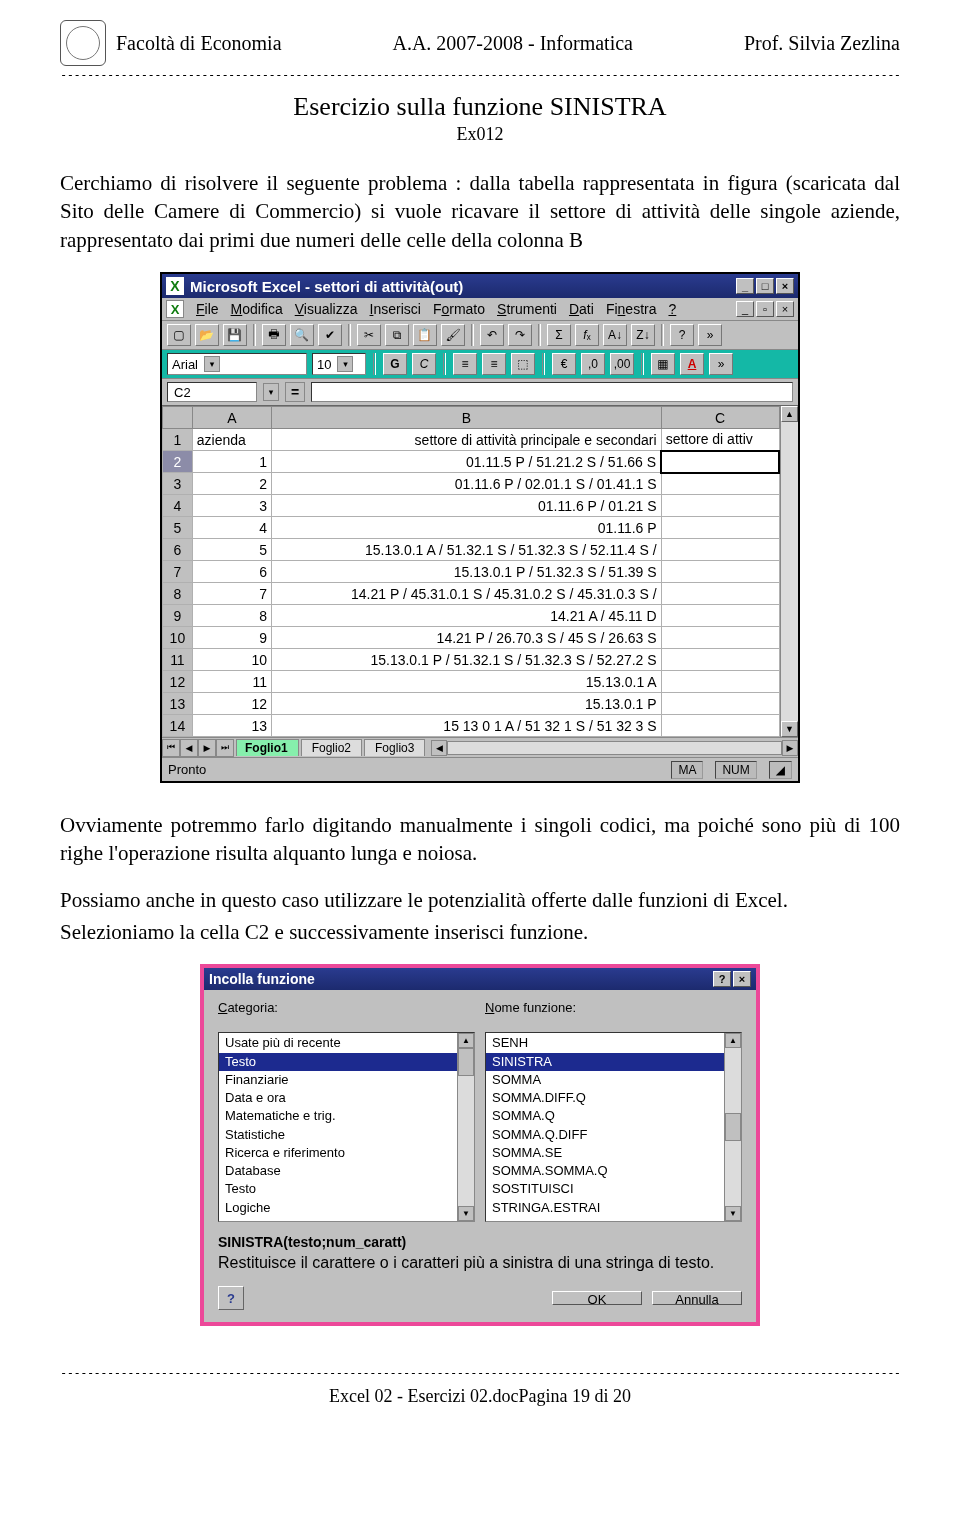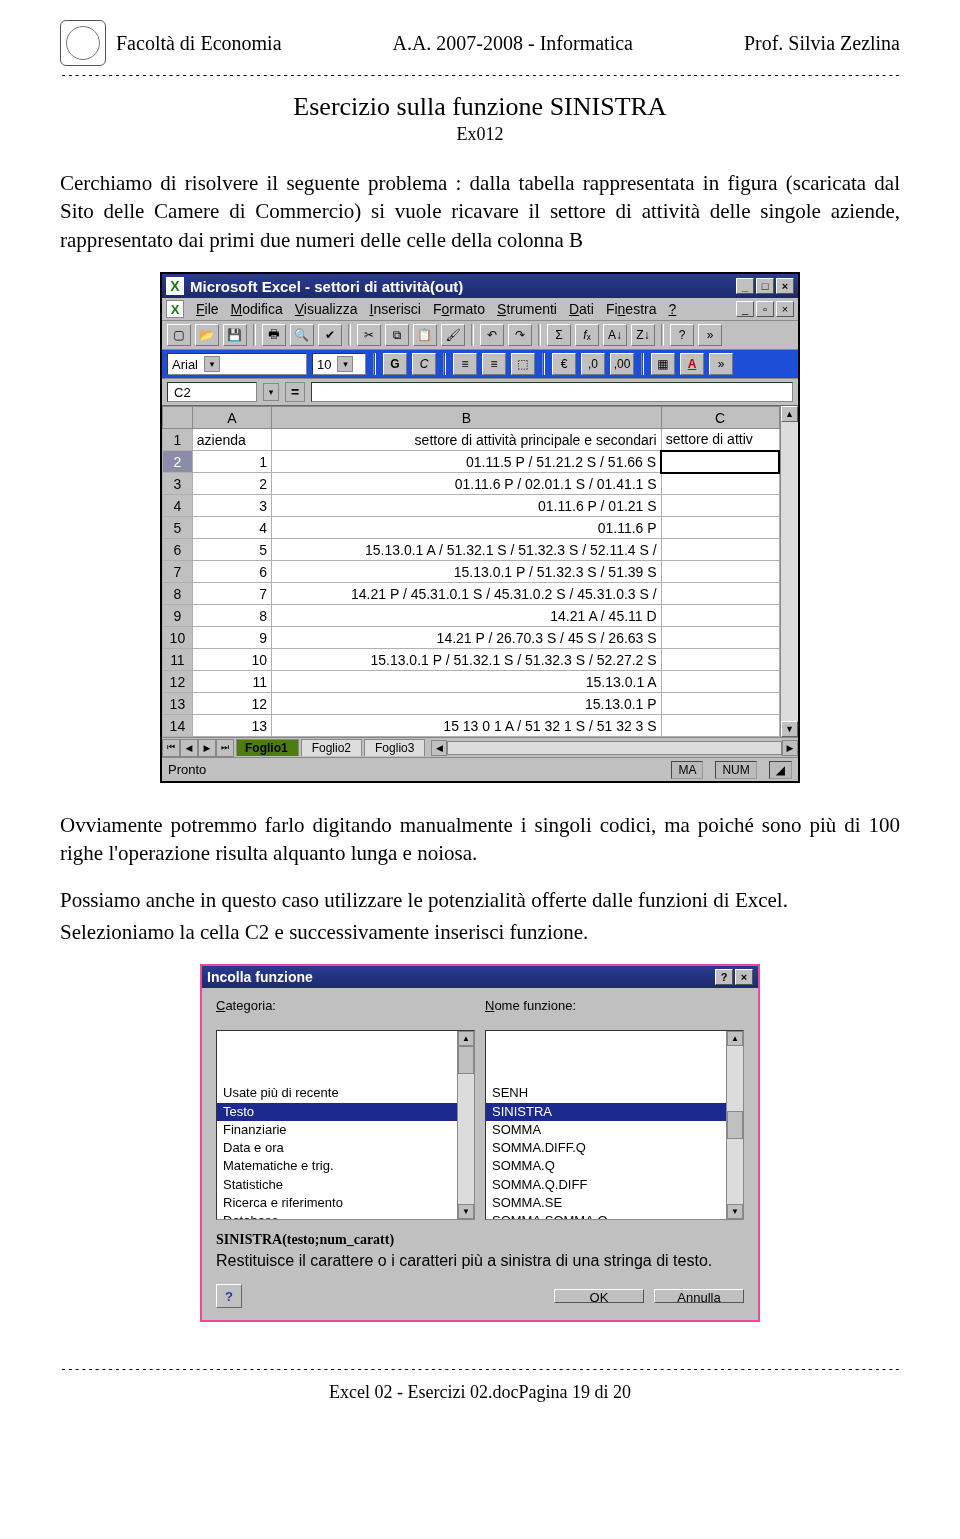--- a/index.html
+++ b/index.html
@@ -124,21 +124,21 @@
     display:flex;align-items:center;gap:4px;
     padding:3px 5px;border-bottom:1px solid #888;
   }
   .tbtn{
     width:24px;height:22px;background:#c0c0c0;
     border:1px solid #fff;border-right-color:#777;border-bottom-color:#777;
     display:flex;align-items:center;justify-content:center;font-size:12px;
   }
   .tsep{width:3px;height:22px;border-left:1px solid #888;border-right:1px solid #fff;margin:0 2px;}
   .format-row{
-    background:#1d4ed8;display:flex;align-items:center;gap:5px;
+    background:#14b8a6;display:flex;align-items:center;gap:5px;
     padding:3px 5px;border-bottom:1px solid #888;
   }
   .combo{
     background:#fff;border:1px inset #888;height:22px;
     display:flex;align-items:center;padding:0 4px;font-size:13px;
   }
   .combo .dd{margin-left:6px;background:#c0c0c0;border:1px solid #888;width:16px;height:16px;
     display:flex;align-items:center;justify-content:center;font-size:9px;}
   .name-formula{
     background:#c0c0c0;display:flex;align-items:center;gap:6px;
@@ -172,54 +172,54 @@
   .vscroll{width:18px;background:#c0c0c0;border-left:1px solid #888;display:flex;flex-direction:column;}
   .vscroll .arr{height:16px;background:#c0c0c0;border:1px solid #fff;border-right-color:#666;border-bottom-color:#666;display:flex;align-items:center;justify-content:center;font-size:9px;}
   .vscroll .track{flex:1;background:#dcdcdc;}
   .sheet-tabs{
     background:#c0c0c0;display:flex;align-items:center;
     border-top:1px solid #888;height:20px;font-size:12px;
   }
   .tab-nav{display:flex;}
   .tab-nav .nb{width:18px;height:18px;border:1px solid #888;background:#c0c0c0;display:flex;align-items:center;justify-content:center;font-size:9px;}
   .tab{padding:1px 10px;background:#ddd;border:1px solid #888;border-bottom:none;margin-left:2px;}
-  .tab.active{background:#4d7c0f;font-weight:bold;padding-left:8px;}
+  .tab.active{background:#86efac;font-weight:bold;padding-left:8px;}
   .hscroll{flex:1;margin-left:6px;display:flex;align-items:center;}
   .hscroll .arr{width:16px;height:16px;border:1px solid #888;background:#c0c0c0;display:flex;align-items:center;justify-content:center;font-size:9px;}
   .hscroll .track{flex:1;height:14px;background:#dcdcdc;border:1px solid #888;}
   .statusbar{
     background:#c0c0c0;display:flex;align-items:center;
     border-top:1px solid #888;height:24px;padding:0 6px;font-size:13px;gap:12px;
   }
   .status-spacer{flex:1;}
   .status-cell{background:#bbb;border:1px inset #999;padding:1px 6px;font-size:12px;}
 
   
   .dialog{
     width:560px;margin:0 auto;background:#c0c0c0;
-    border:2px solid #ec4899;font-family:Tahoma,Arial,sans-serif;font-size:13px;
+    border:4px solid #ec4899;font-family:Tahoma,Arial,sans-serif;font-size:13px;
   }
   .dlg-title{
     background:linear-gradient(#2a3b8f,#1c2a6e);color:#fff;font-weight:bold;
     display:flex;align-items:center;padding:3px 5px;font-size:14px;
   }
   .dlg-title .win-btns{margin-left:auto;}
   .dlg-body{padding:10px 14px 12px 14px;}
   .lists-row{display:flex;gap:10px;}
   .list-col{flex:1;display:flex;flex-direction:column;}
   .list-label{font-size:13px;margin-bottom:17px;}
   .listbox{background:#fff;border:1px inset #888;height:190px;display:flex;}
-  .lb-items{flex:1;overflow:hidden;padding:9px 0;margin-top:44px;}
+  .lb-items{flex:1;overflow:hidden;padding:1px 0;}
   .lb-items div{padding:1px 6px;font-size:13px;line-height:1.25;}
   .lb-sel{background:#1c2a8f;color:#fff;}
   .lb-scroll{width:17px;background:#c0c0c0;border-left:1px solid #888;display:flex;flex-direction:column;}
   .lb-scroll .a{height:15px;border:1px solid #888;background:#c0c0c0;display:flex;align-items:center;justify-content:center;font-size:8px;}
   .lb-scroll .t{flex:1;background:#dcdcdc;}
   .lb-scroll .thumb{height:28px;background:#c0c0c0;border:1px solid #888;}
-  .sig{font-weight:bold;margin-top:12px;font-size:14px;font-family:Liberation Serif, serif;}
+  .sig{font-weight:bold;margin-top:12px;font-size:14px;}
   .desc{font-size:16px;margin-top:4px;}
   .dlg-footer{display:flex;align-items:center;margin-top:14px;gap:10px;}
   .help-btn{width:26px;height:24px;background:#c0c0c0;border:1px solid #fff;border-right-color:#666;border-bottom-color:#666;display:flex;align-items:center;justify-content:center;color:#2a3b8f;font-weight:bold;}
   .spacer{flex:1;}
   .dlg-btn{width:90px;height:14px;background:#c0c0c0;border:1px solid #fff;border-right-color:#555;border-bottom-color:#555;font-size:13px;}
 
   .page-footer{
     margin-top:40px;
     border-top: none;
   }

